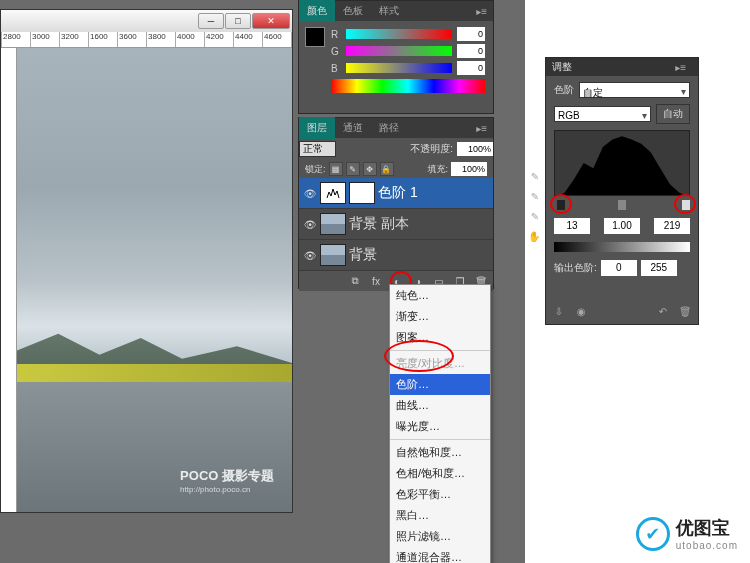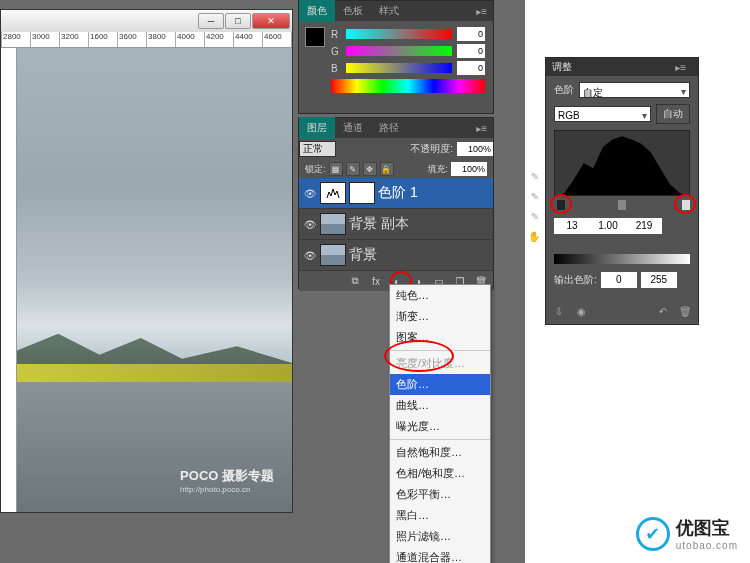--- a/index.html
+++ b/index.html
@@ -71,21 +71,21 @@
 .adjsel{flex:1;background:#fff;color:#000;height:16px;border:1px solid #333;padding:3px 3px;font-size:10px;position:relative}
 .adjsel:after{content:"▾";position:absolute;right:3px;color:#555}
 .adjbtn{background:#555;border:1px solid #333;color:#ddd;padding:2px 6px;font-size:10px}
 .histo{height:66px;background:#3a3a3a;border:1px solid #222;position:relative;margin:4px 0}
 .histo svg{width:100%;height:100%}
 .hslide{height:14px;position:relative;margin-bottom:4px}
 .hhandle{position:absolute;top:0;width:8px;height:10px;background:#888;transform:translateX(-50%)}
 .hhandle.blk{left:5%;background:#222}
 .hhandle.gry{left:50%}
 .hhandle.wht{left:97%;background:#ddd}
-.hvals{display:flex;gap:0;justify-content:flex-start;margin-bottom:20px}
+.hvals{display:flex;gap:14px;justify-content:flex-start;margin-bottom:8px}
 .hval{width:36px;height:16px;background:#fff;color:#000;text-align:center;line-height:16px;font-size:10px}
 .gradient{height:10px;background:linear-gradient(90deg,#000,#fff);margin:4px 0 8px}
 .outrow{display:flex;align-items:center;gap:4px}
 .adjsideicons{position:absolute;left:-18px;top:113px;width:16px;display:flex;flex-direction:column;gap:6px}
 .sideic{width:14px;height:14px;color:#aaa;font-size:10px;text-align:center}
 .adjfoot{position:absolute;bottom:4px;left:6px;right:6px;display:flex;justify-content:space-between}
 
 .brand{position:absolute;right:12px;bottom:12px;display:flex;align-items:center;gap:6px}
 .blogo{width:34px;height:34px;border-radius:50%;border:3px solid #1ba8e0;display:flex;align-items:center;justify-content:center;color:#1ba8e0;font-size:18px}
 .btxt{font-size:18px;color:#414141}

